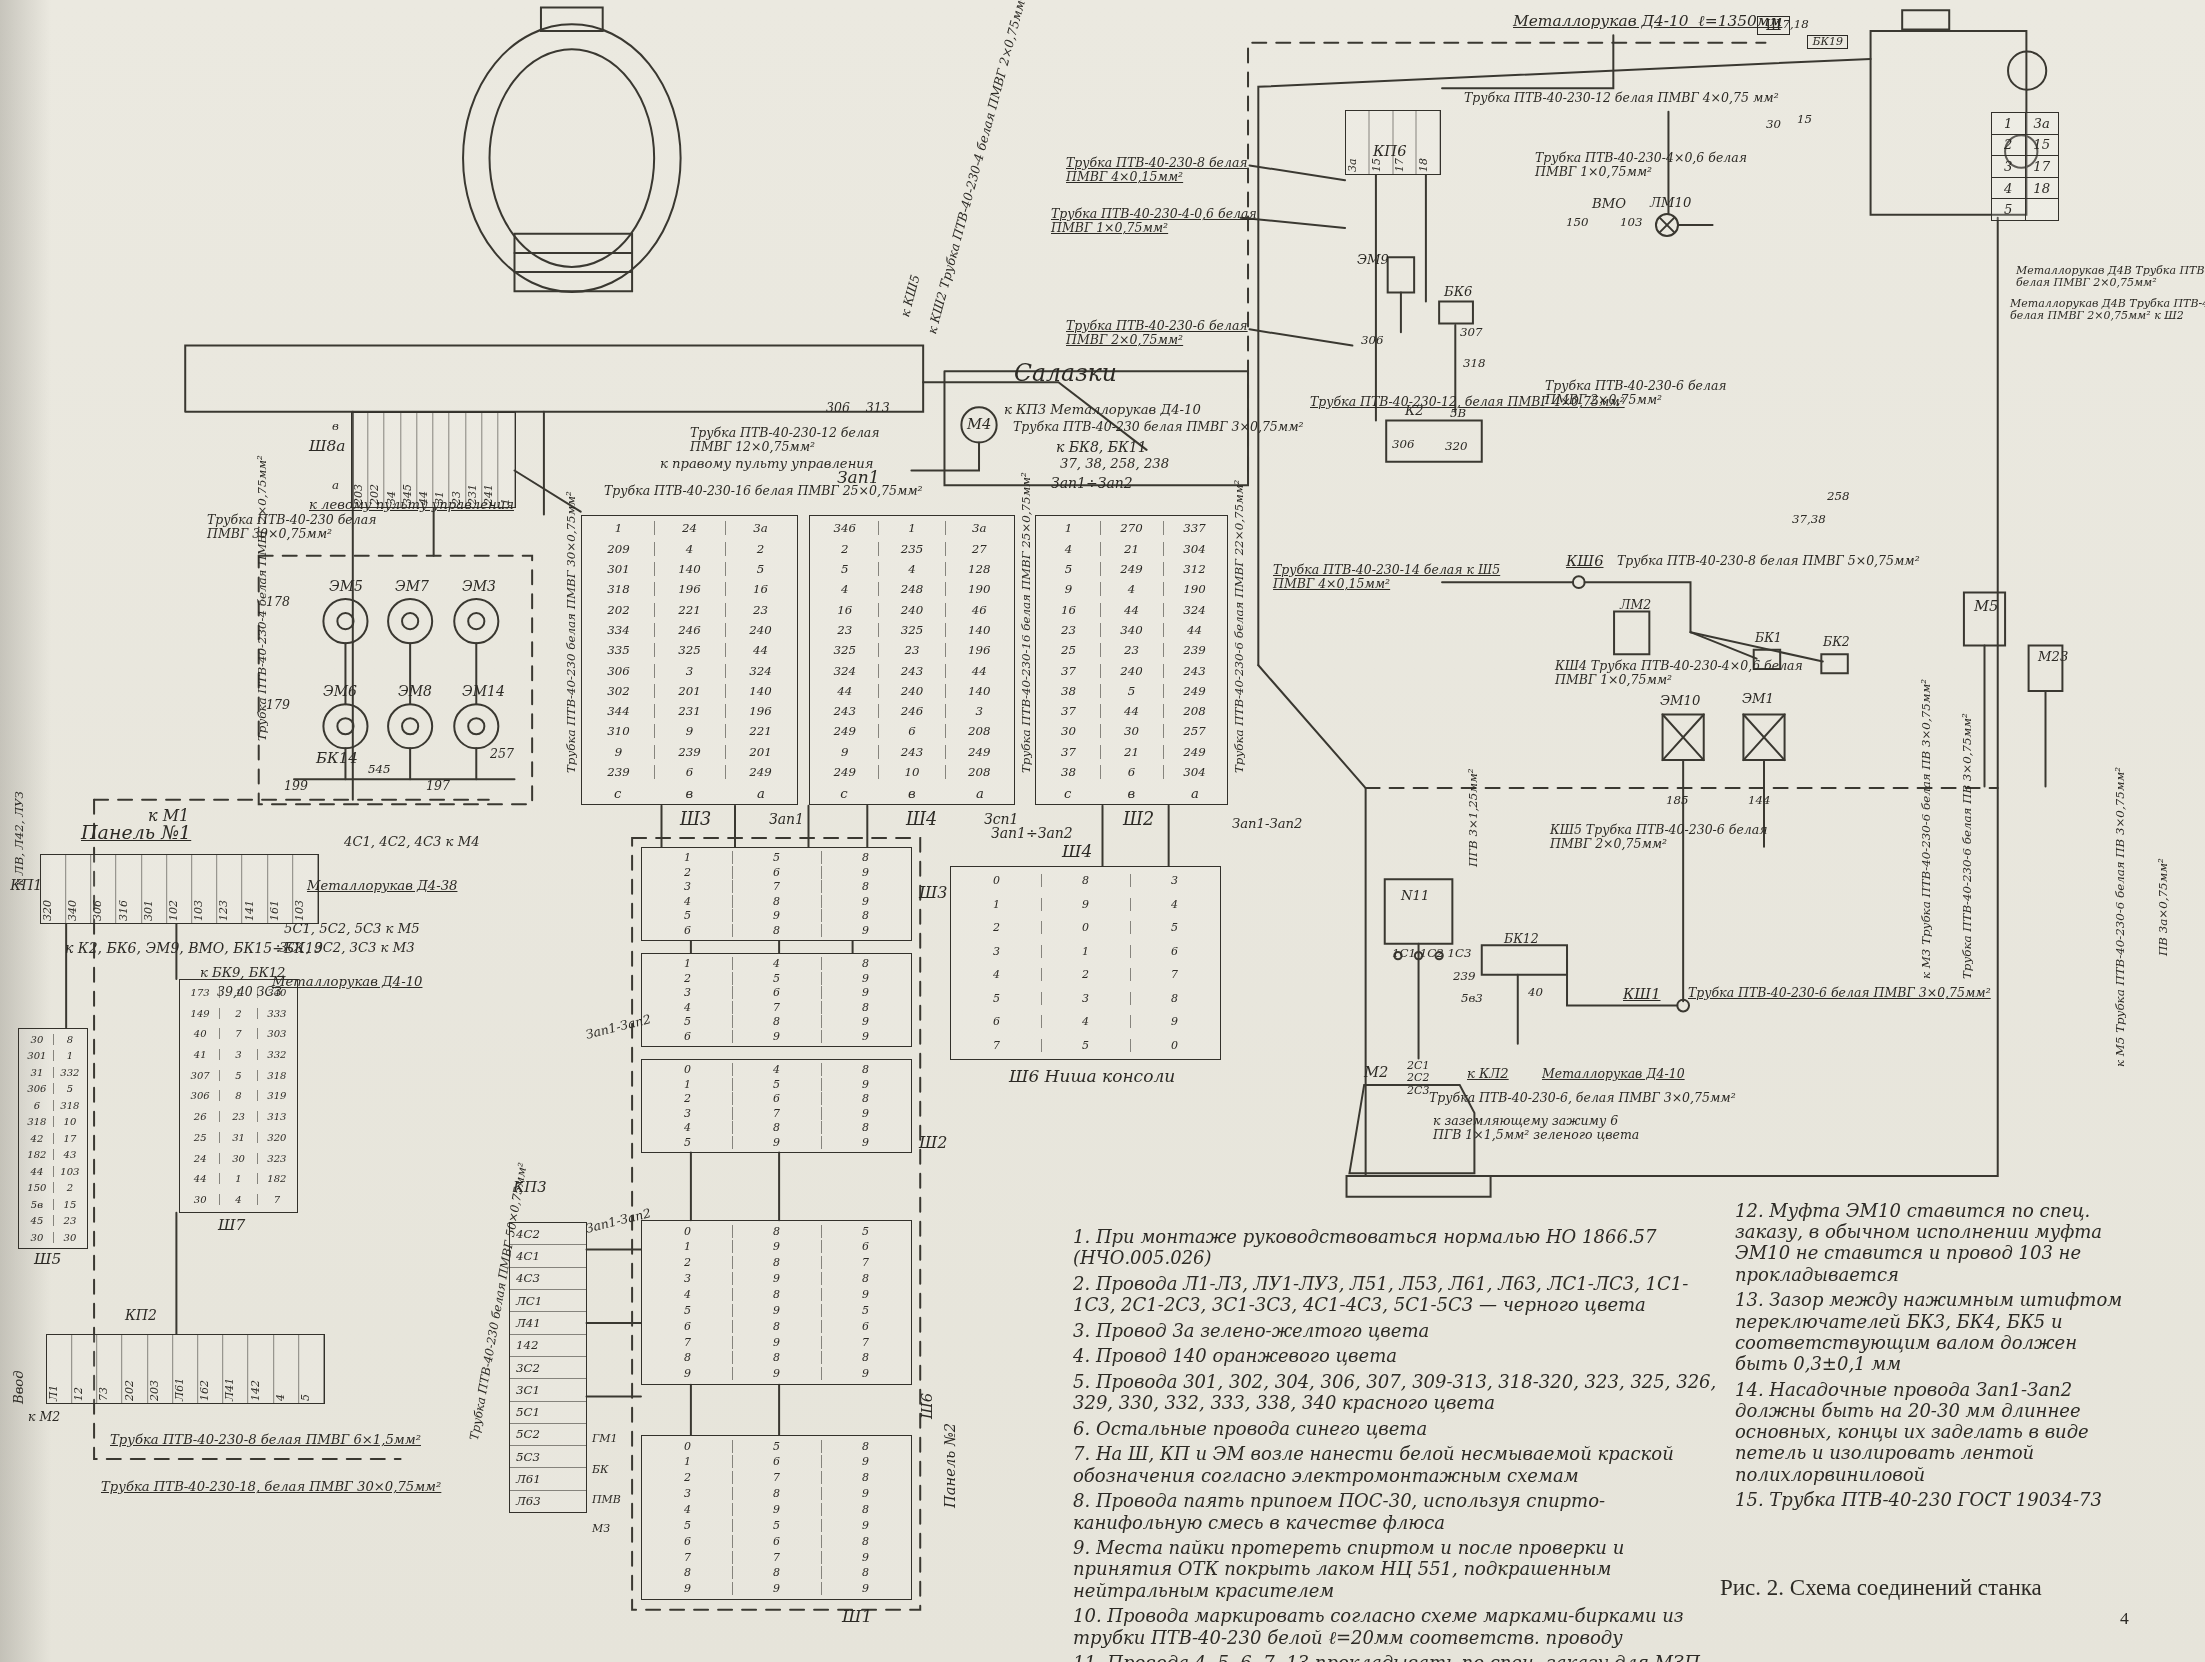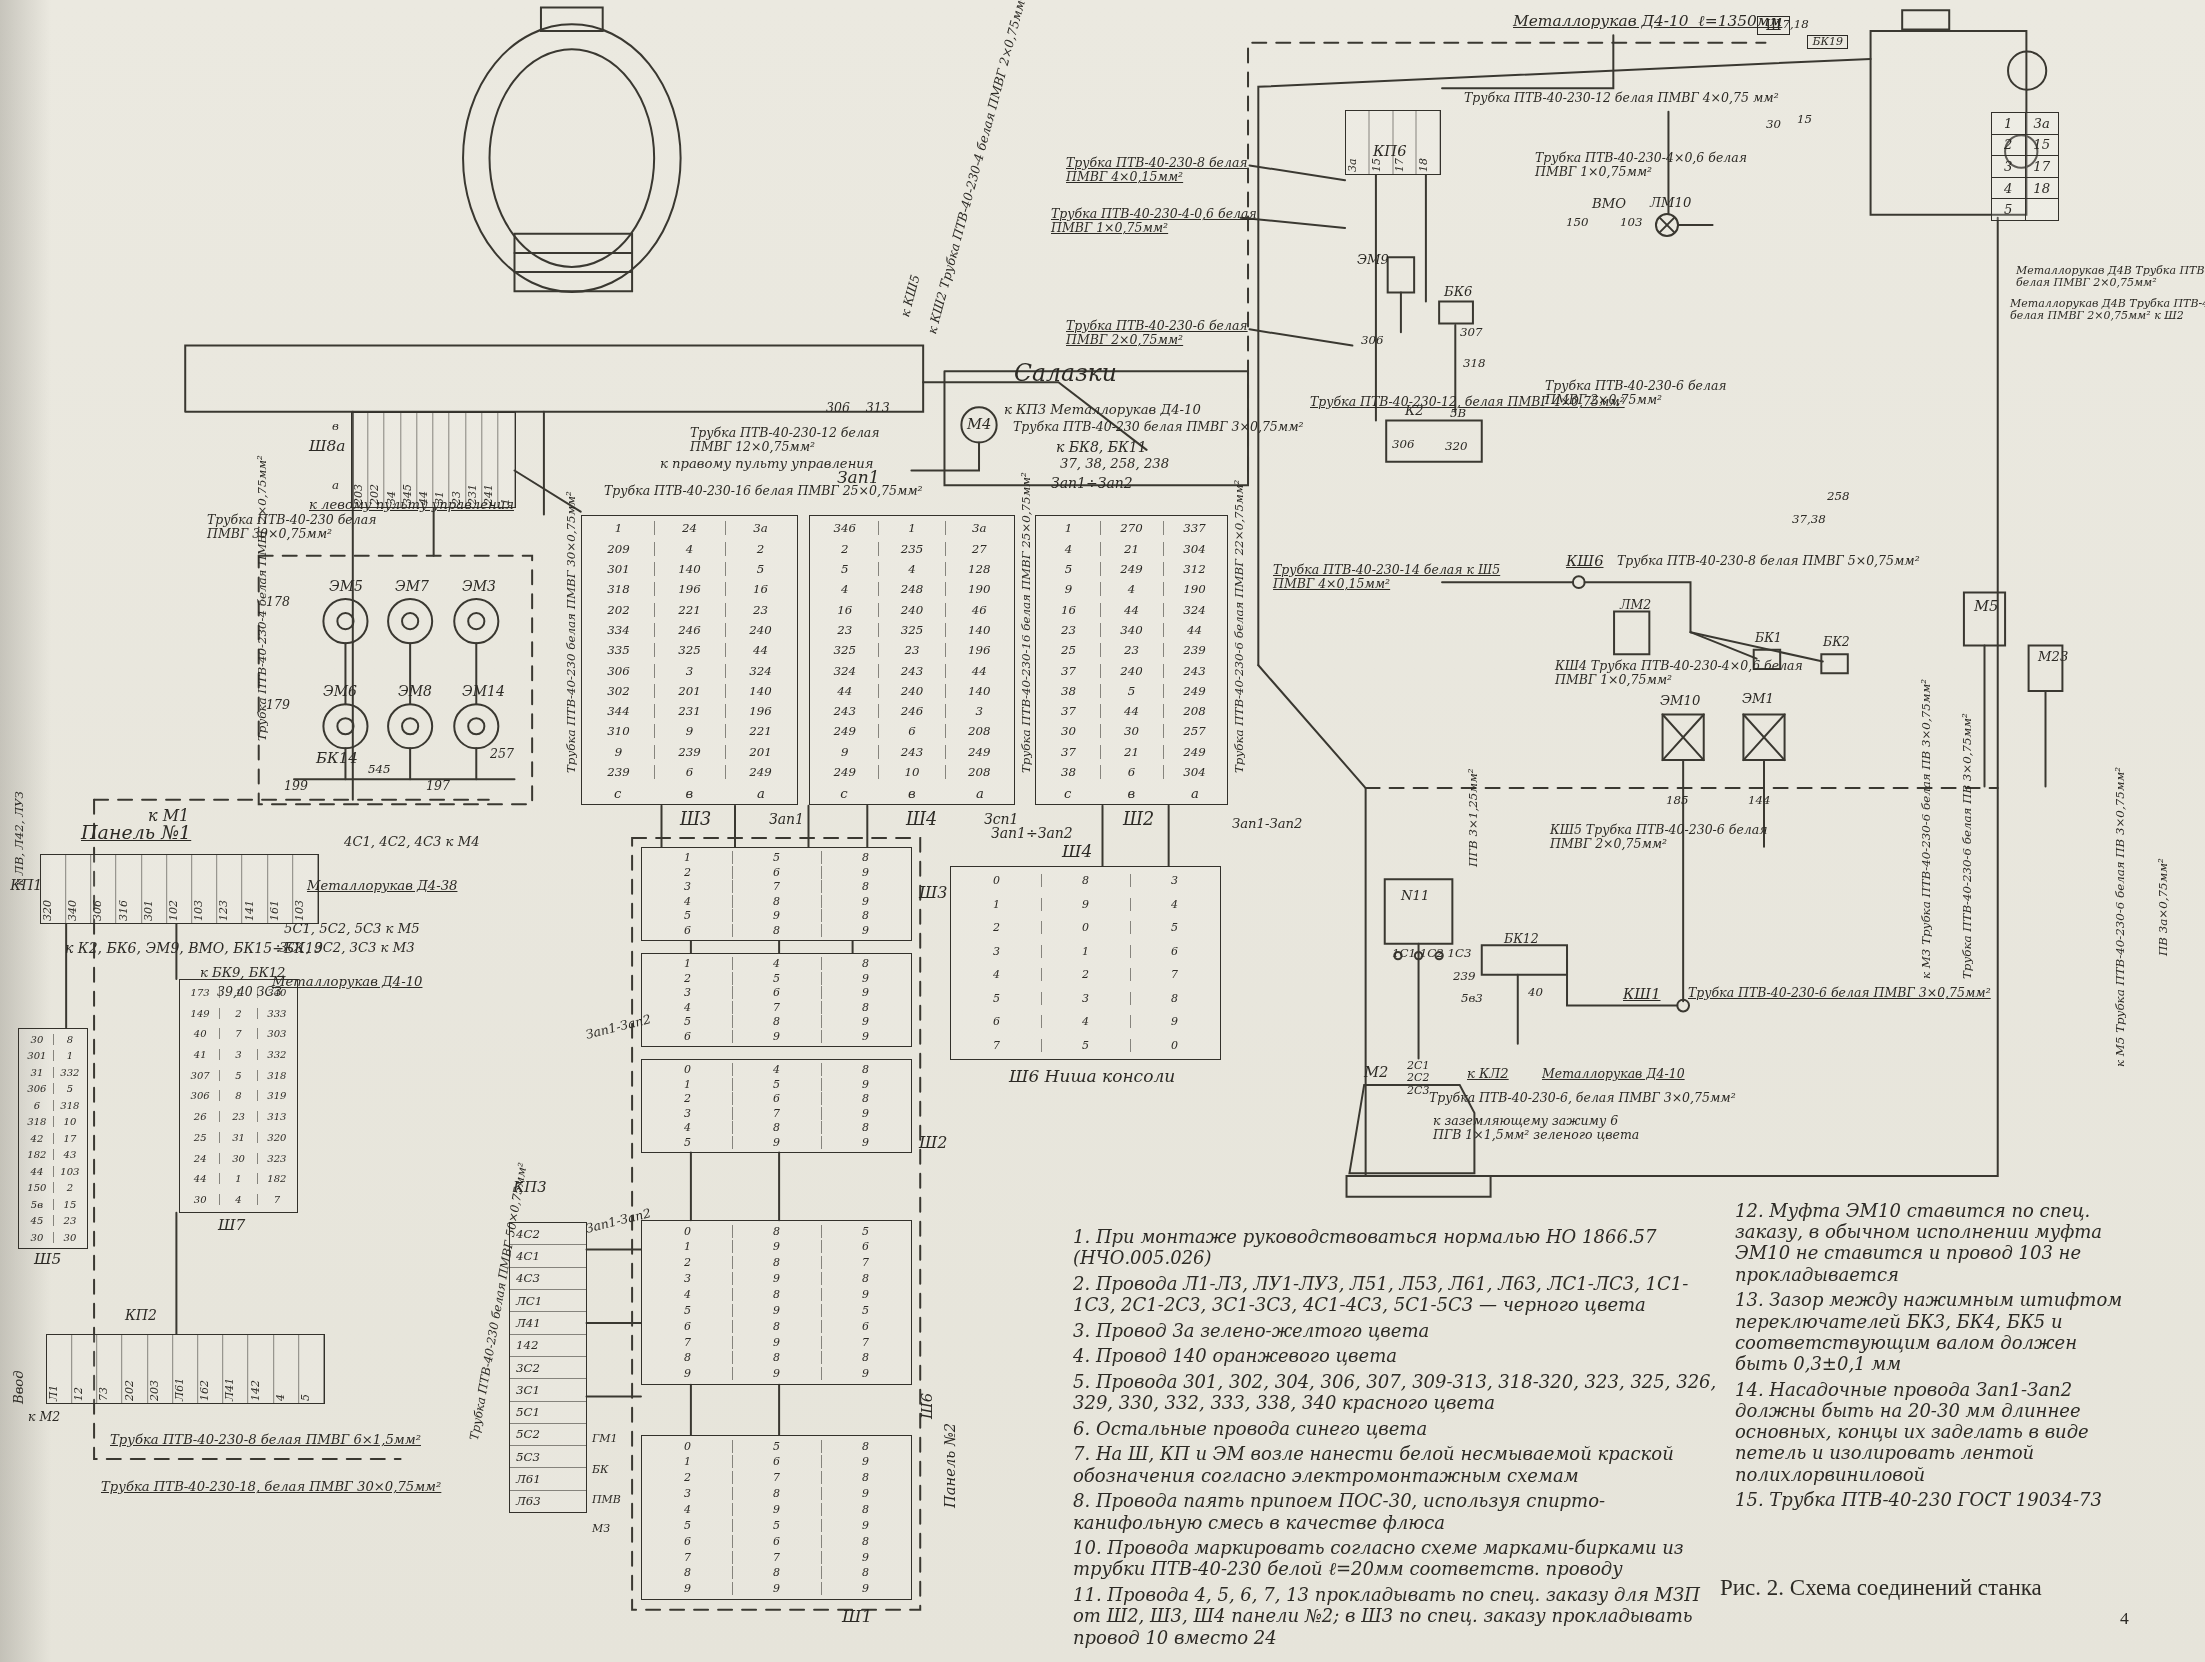--- a/index.html
+++ b/index.html
@@ -1096,20 +1096,23 @@
       <div class="grid-row">
         <span class="grid-cell">6. Остальные провода синего цвета</span>
       </div>
       <div class="grid-row">
         <span class="grid-cell">7. На Ш, КП и ЭМ возле нанести белой несмываемой краской обозначения согласно электромонтажным схемам</span>
       </div>
       <div class="grid-row">
         <span class="grid-cell">8. Провода паять припоем ПОС-30, используя спирто-канифольную смесь в качестве флюса</span>
       </div>
       <div class="grid-row">
+        <span class="grid-cell">9. Места пайки протереть спиртом и после проверки и принятия ОТК покрыть лаком НЦ 551, подкрашенным нейтральным красителем</span>
+      </div>
+      <div class="grid-row">
         <span class="grid-cell">10. Провода маркировать согласно схеме марками-бирками из трубки ПТВ-40-230 белой ℓ=20мм соответств. проводу</span>
       </div>
       <div class="grid-row">
         <span class="grid-cell">11. Провода 4, 5, 6, 7, 13 прокладывать по спец. заказу для МЗП от Ш2, Ш3, Ш4 панели №2; в Ш3 по спец. заказу прокладывать провод 10 вместо 24</span>
       </div>
     </div>
   <div class="notes" style="left:1735px;top:1200px;width:397px">
       <div class="grid-row">
         <span class="grid-cell">12. Муфта ЭМ10 ставится по спец. заказу, в обычном исполнении муфта ЭМ10 не ставится и провод 103 не прокладывается</span>
       </div>

